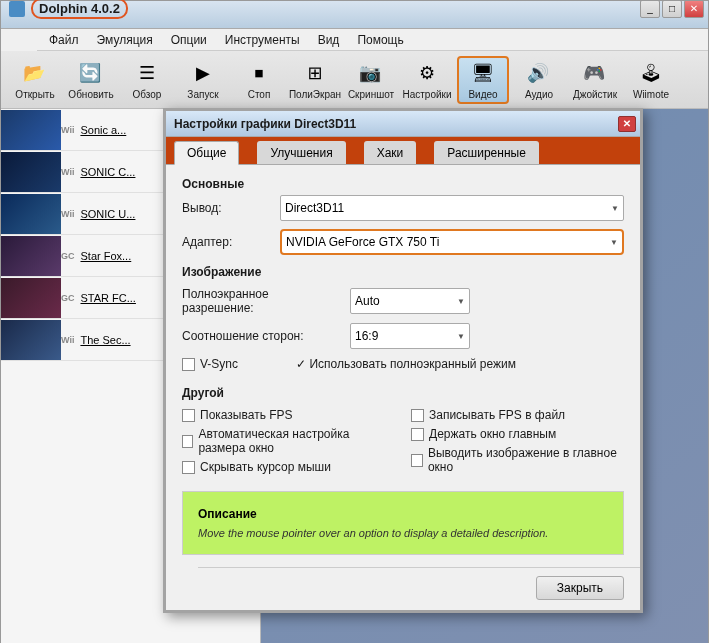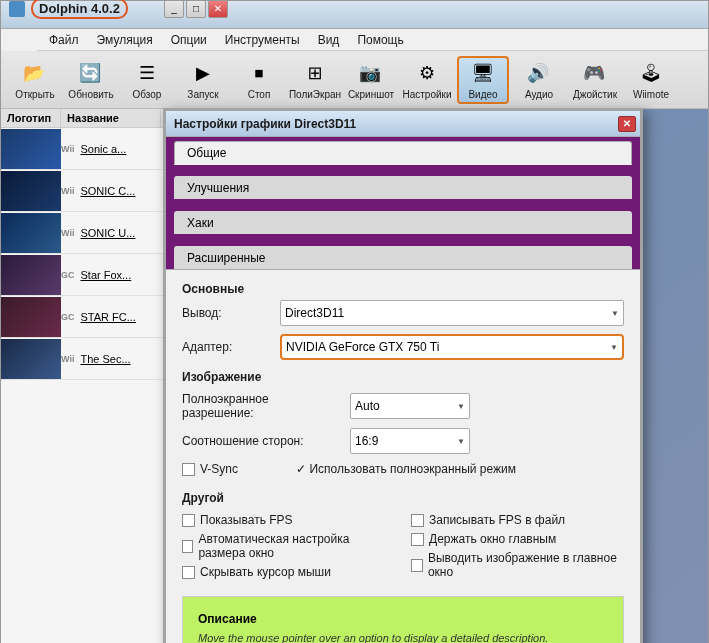--- a/index.html
+++ b/index.html
@@ -22,21 +22,21 @@
       background: #f0f0f0;
       border: 1px solid #999;
     }
 
     
     .title-bar {
       background: linear-gradient(to bottom, #d8e4f0 0%, #b8cde0 100%);
       height: 28px;
       display: flex;
       align-items: center;
-      justify-content: flex-start;
+      justify-content: space-between;
       padding: 0 4px 12px 8px;
       border-bottom: 1px solid #aaa;
       gap: 36px;
     }
     .title-bar-left {
       display: flex;
       align-items: center;
       gap: 6px;
     }
     .app-icon {
@@ -223,25 +223,24 @@
       display: flex; align-items: center; justify-content: center;
       color: white;
       font-size: 10px;
       cursor: pointer;
       font-weight: bold;
     }
 
     
     .dialog-tabs {
       display: flex;
-      background: #701a75;
+      background: #c2410c;
       border-bottom: 1px solid #aaa;
       padding: 4px 8px 0;
-      gap: 12px;
-      flex-direction: column;
+      gap: 18px;
     }
     .dialog-tab {
       padding: 4px 12px;
       font-size: 12px;
       cursor: pointer;
       border: 1px solid transparent;
       border-bottom: none;
       border-radius: 3px 3px 0 0;
       background: #d8d8d8;
     }
@@ -442,25 +441,20 @@
     </div>
     <div class="toolbar-btn">
       <div class="toolbar-icon">🕹</div>
       <span class="toolbar-label">Wiimote</span>
     </div>
   </div>
 
   <div class="content-area">
 
     <div class="game-list">
-      <div class="game-list-header">
-        <div class="game-list-header-col logo">Логотип</div>
-        <div class="game-list-header-col name">Название</div>
-        <div class="game-list-header-col status">Статус</div>
-      </div>
 
       <div class="game-row">
         <div class="game-thumb sonic1"></div>
         <span class="platform-badge">Wii</span>
         <span class="game-name">Sonic a...</span>
         <span class="game-stars">★★★★★</span>
       </div>
       <div class="game-row">
         <div class="game-thumb sonic2"></div>
         <span class="platform-badge">Wii</span>

